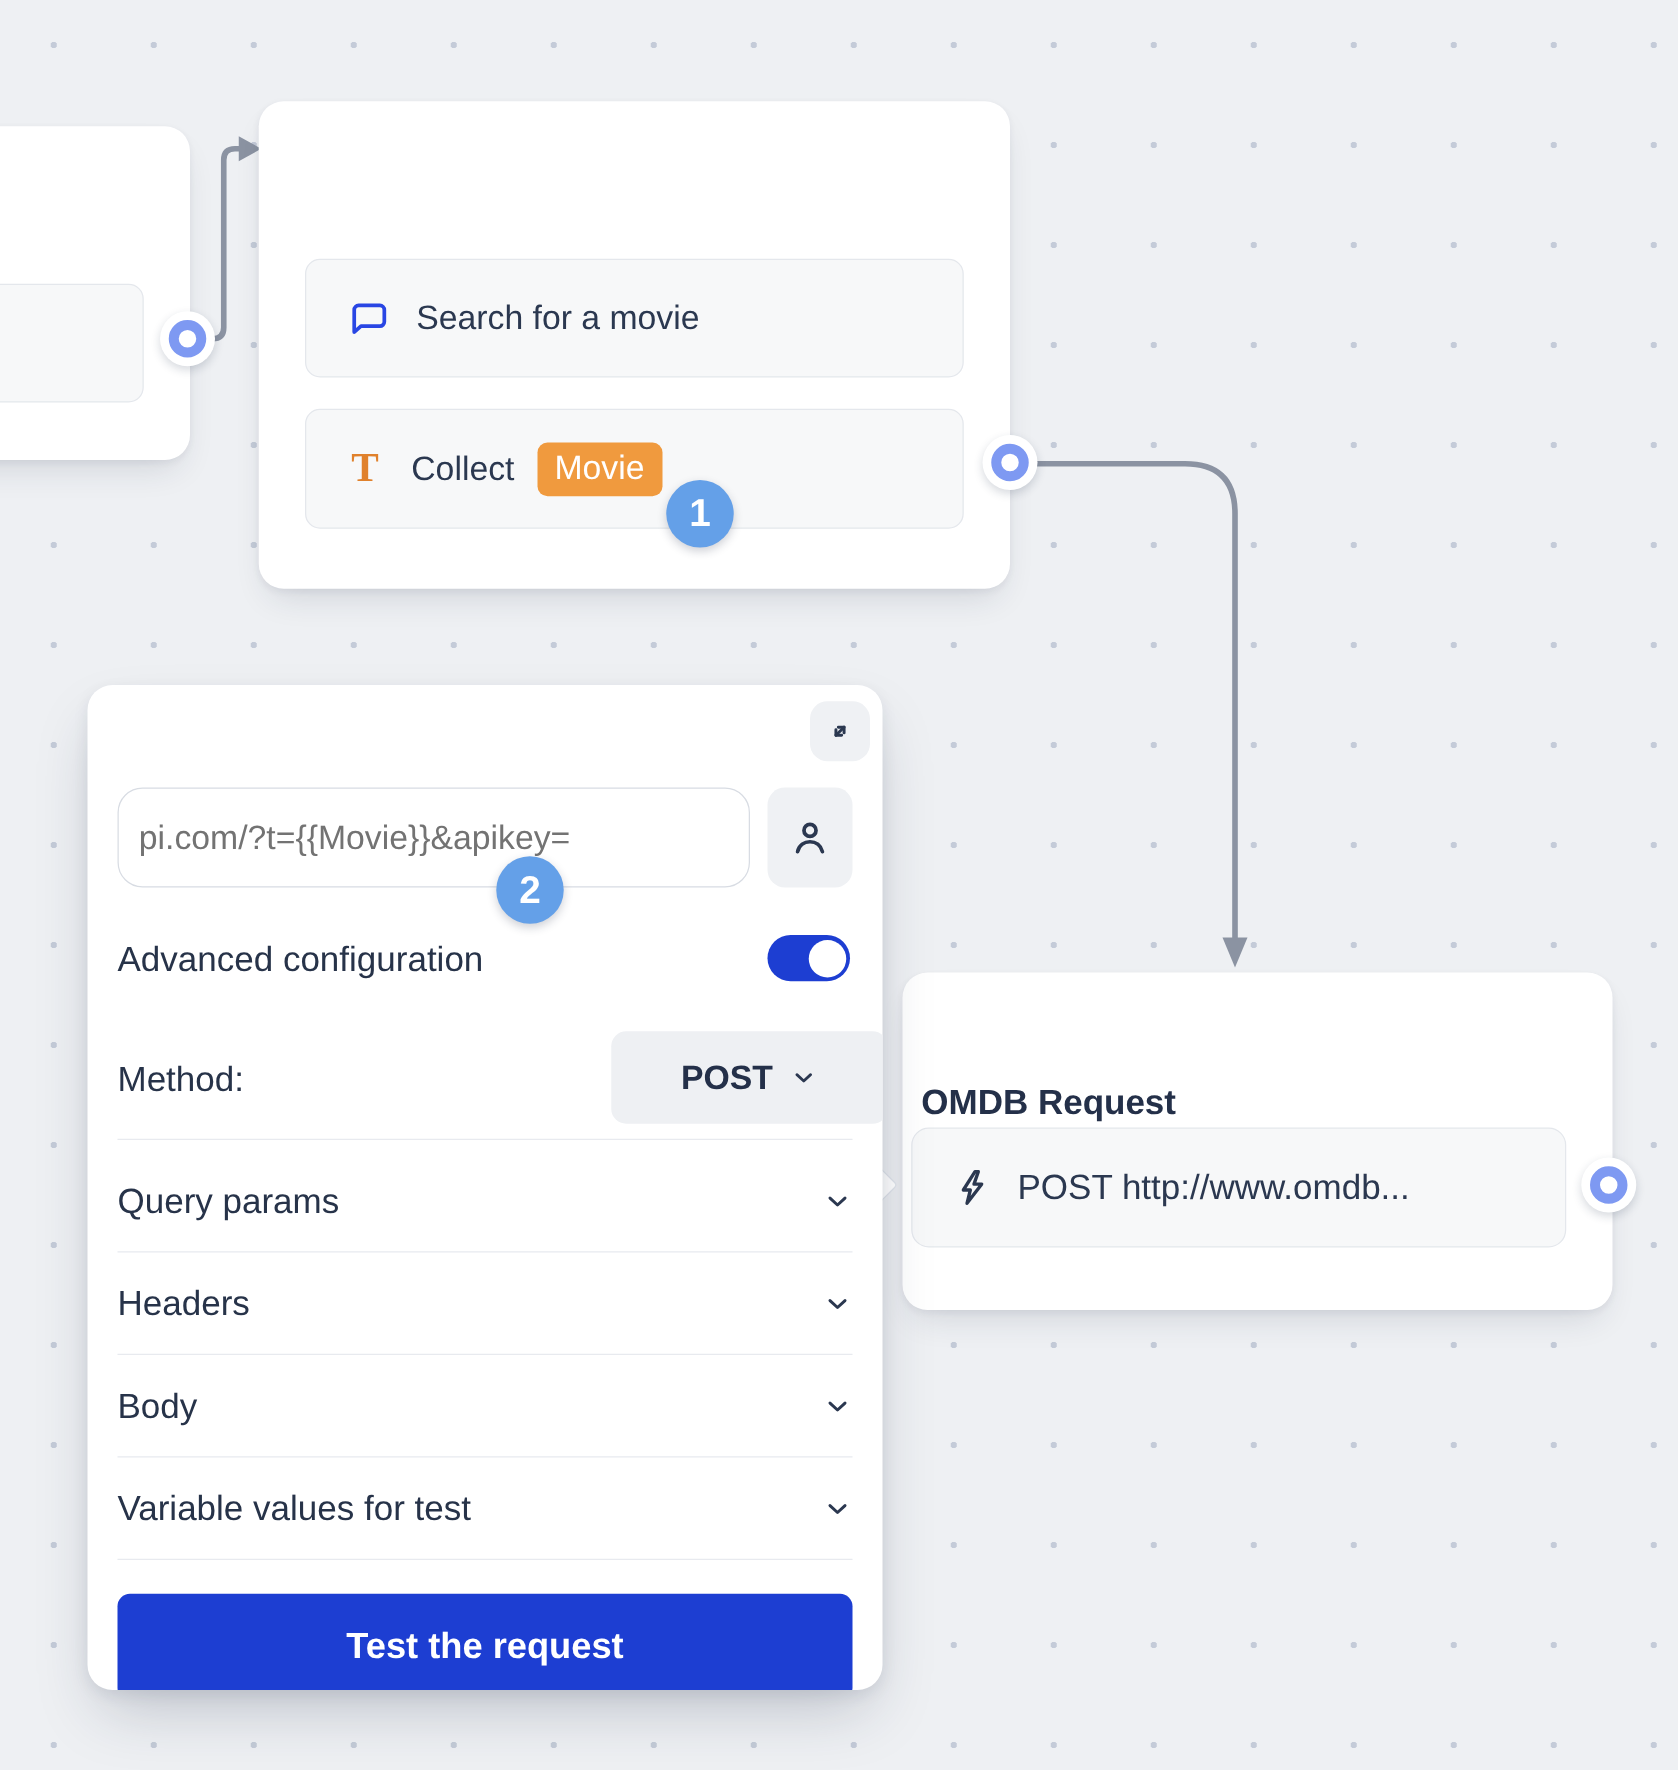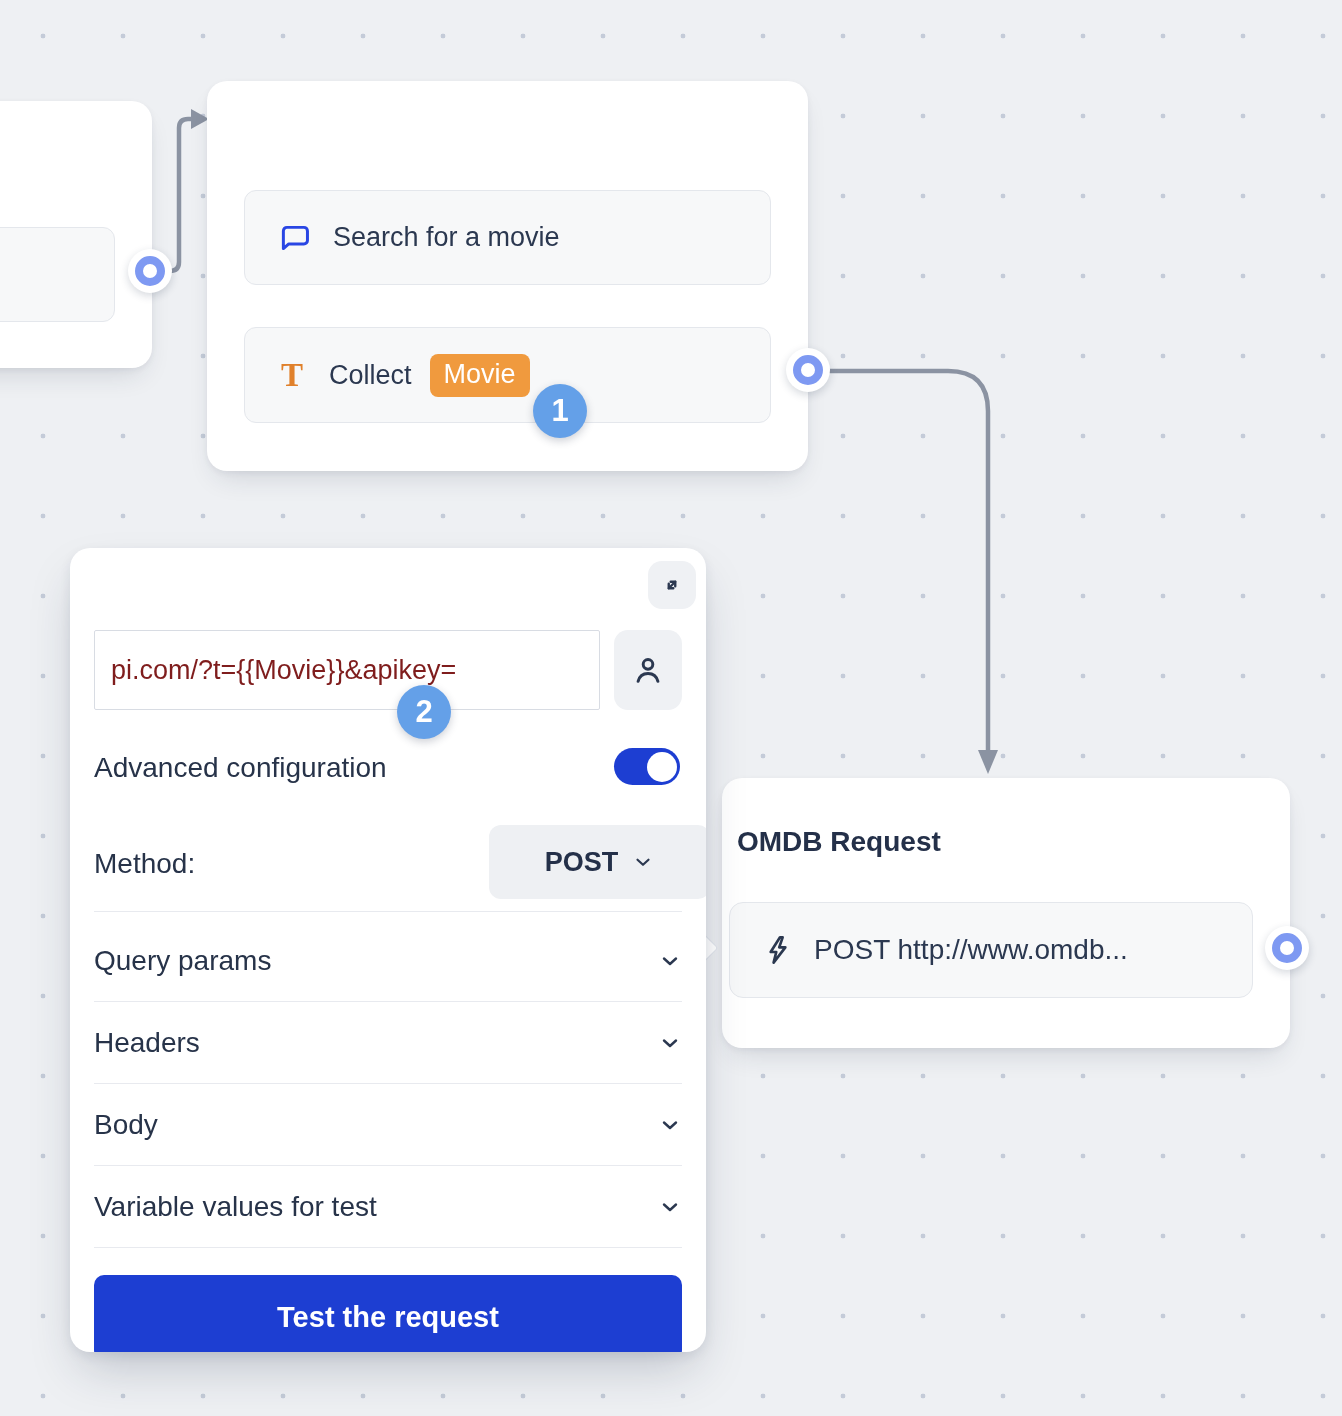--- a/index.html
+++ b/index.html
@@ -35,20 +35,21 @@
     gap: 22px;
     font-size: 27px;
     color: #2b3850;
   }
   .node-title {
     position: absolute;
     font-size: 29px;
     font-weight: 700;
     color: #243049;
     white-space: nowrap;
+    margin-top: 40px;
   }
   svg { display: block; }
   .arrow-layer { position: absolute; inset: 0; z-index: 1; pointer-events: none; }
   .port {
     position: absolute; width: 44px; height: 44px; border-radius: 50%;
     background: #ffffff; box-shadow: 0 3px 8px rgba(30,42,70,.18);
     display: flex; align-items: center; justify-content: center; z-index: 6;
   }
   .port-ring {
     width: 30px; height: 30px; border-radius: 50%;
@@ -77,23 +78,23 @@
     position: absolute; left: 70px; top: 548px; width: 636px; height: 804px;
     background: #ffffff; border-radius: 20px; overflow: hidden; z-index: 10;
     box-shadow: 0 24px 50px -12px rgba(30,42,70,.25), 0 4px 12px rgba(30,42,70,.08);
   }
   .icon-btn {
     position: absolute; background: #eff1f4; border-radius: 14px;
     display: flex; align-items: center; justify-content: center; border: none; cursor: pointer;
   }
   .url-input {
     position: absolute; left: 24px; top: 82px; width: 506px; height: 80px;
-    border: 1.5px solid #d8dce3; border-radius: 2px; background: #ffffff;
+    border: 1.5px solid #d8dce3; border-radius: 20px; background: #ffffff;
     font-family: "Liberation Sans", sans-serif;
-    font-size: 27px; color: #7f1d1d; padding: 0 16px; outline: none;
+    font-size: 27px; color: #737373; padding: 0 16px; outline: none;
   }
   .panel-label { position: absolute; font-size: 28px; color: #273349; white-space: nowrap; }
   .toggle {
     position: absolute; left: 544px; top: 200px; width: 66px; height: 37px;
     background: #1d3ed2; border-radius: 19px; cursor: pointer;
   }
   .toggle .knob {
     position: absolute; right: 3px; top: 3.5px; width: 30px; height: 30px;
     background: #ffffff; border-radius: 50%;
   }
@@ -137,21 +138,21 @@
   <div class="card" style="left:-48px; top:101px; width:200px; height:267px;">
     <div class="node-row" style="left:28px; top:126px; width:135px; height:95px;"></div>
   </div>
   <div class="port" style="left:128px; top:249px;">
     <div class="port-ring"></div>
   </div>
 
   <div class="card" style="left:207px; top:81px; width:601px; height:390px;">
     <div class="node-title" style="left:48px; top:130px;">Movie search</div>
 
-    <div class="node-row" style="left:37px; top:109px; width:527px; height:95px;">
+    <div class="node-row" style="left:37px; top:126px; width:527px; height:95px;">
       <svg width="34" height="34" viewBox="0 0 24 24">
         <path d="M19 4.5 H7 a2.5 2.5 0 0 0 -2.5 2.5 v12.5 l3.8 -3.3 H19 a2.5 2.5 0 0 0 2.5 -2.5 V7 a2.5 2.5 0 0 0 -2.5 -2.5 z" fill="none" stroke="#2946e4" stroke-width="2.1" stroke-linejoin="round"></path>
       </svg>
       <span>Search for a movie</span>
     </div>
 
     <div class="node-row" style="left:37px; top:246px; width:527px; height:96px;">
       <span class="t-glyph">T</span>
       <span>Collect</span>
       <span class="variable-badge">Movie</span>

